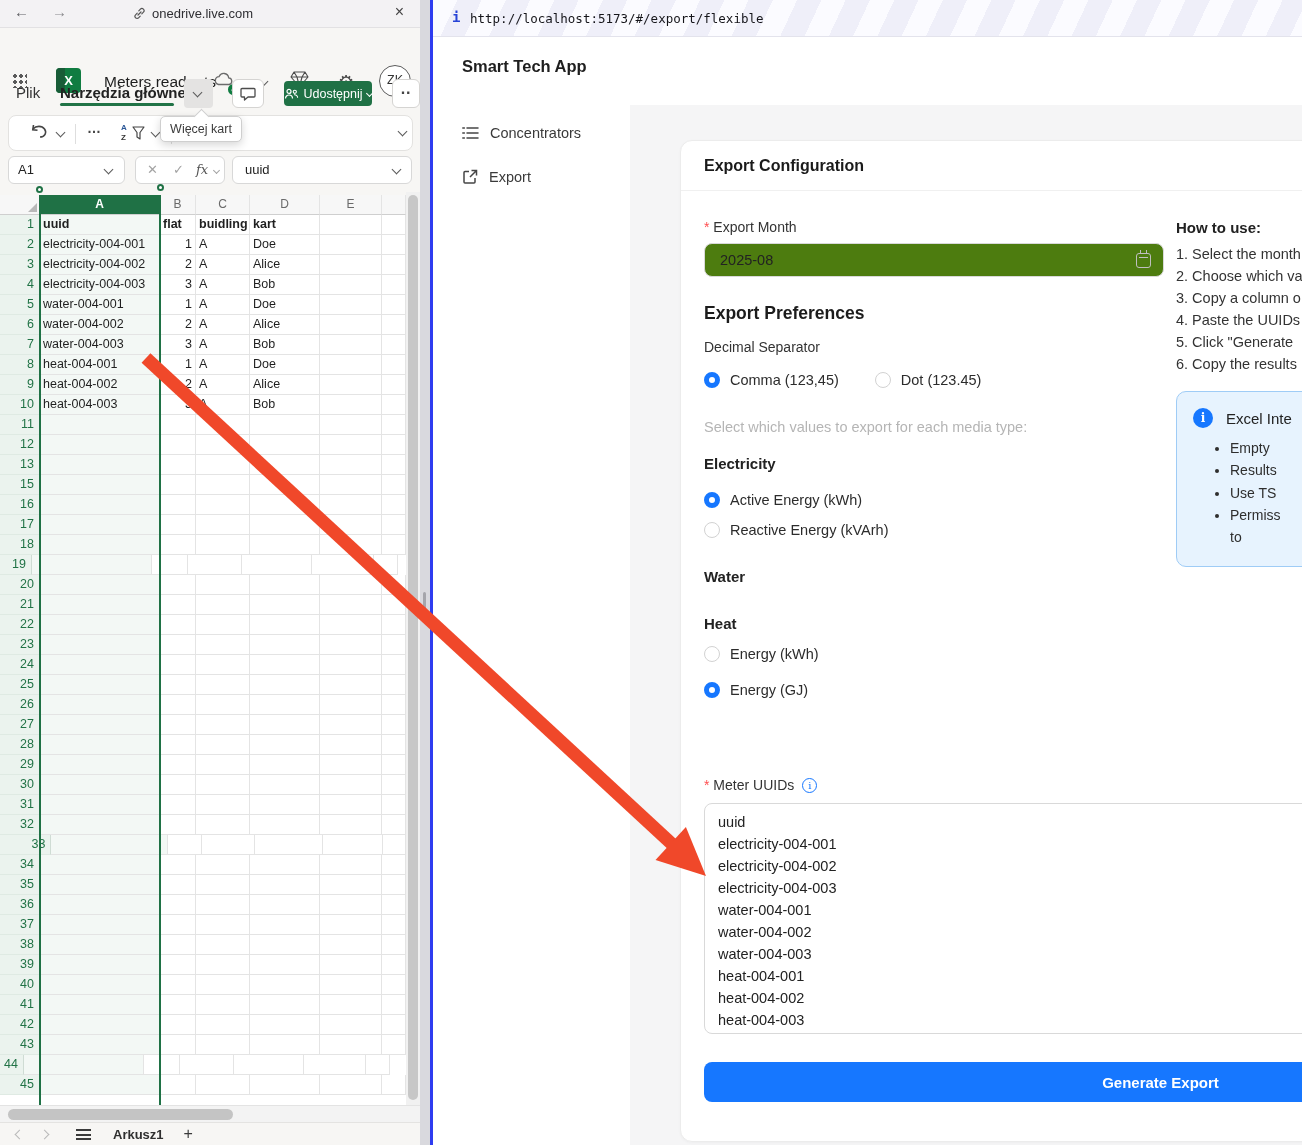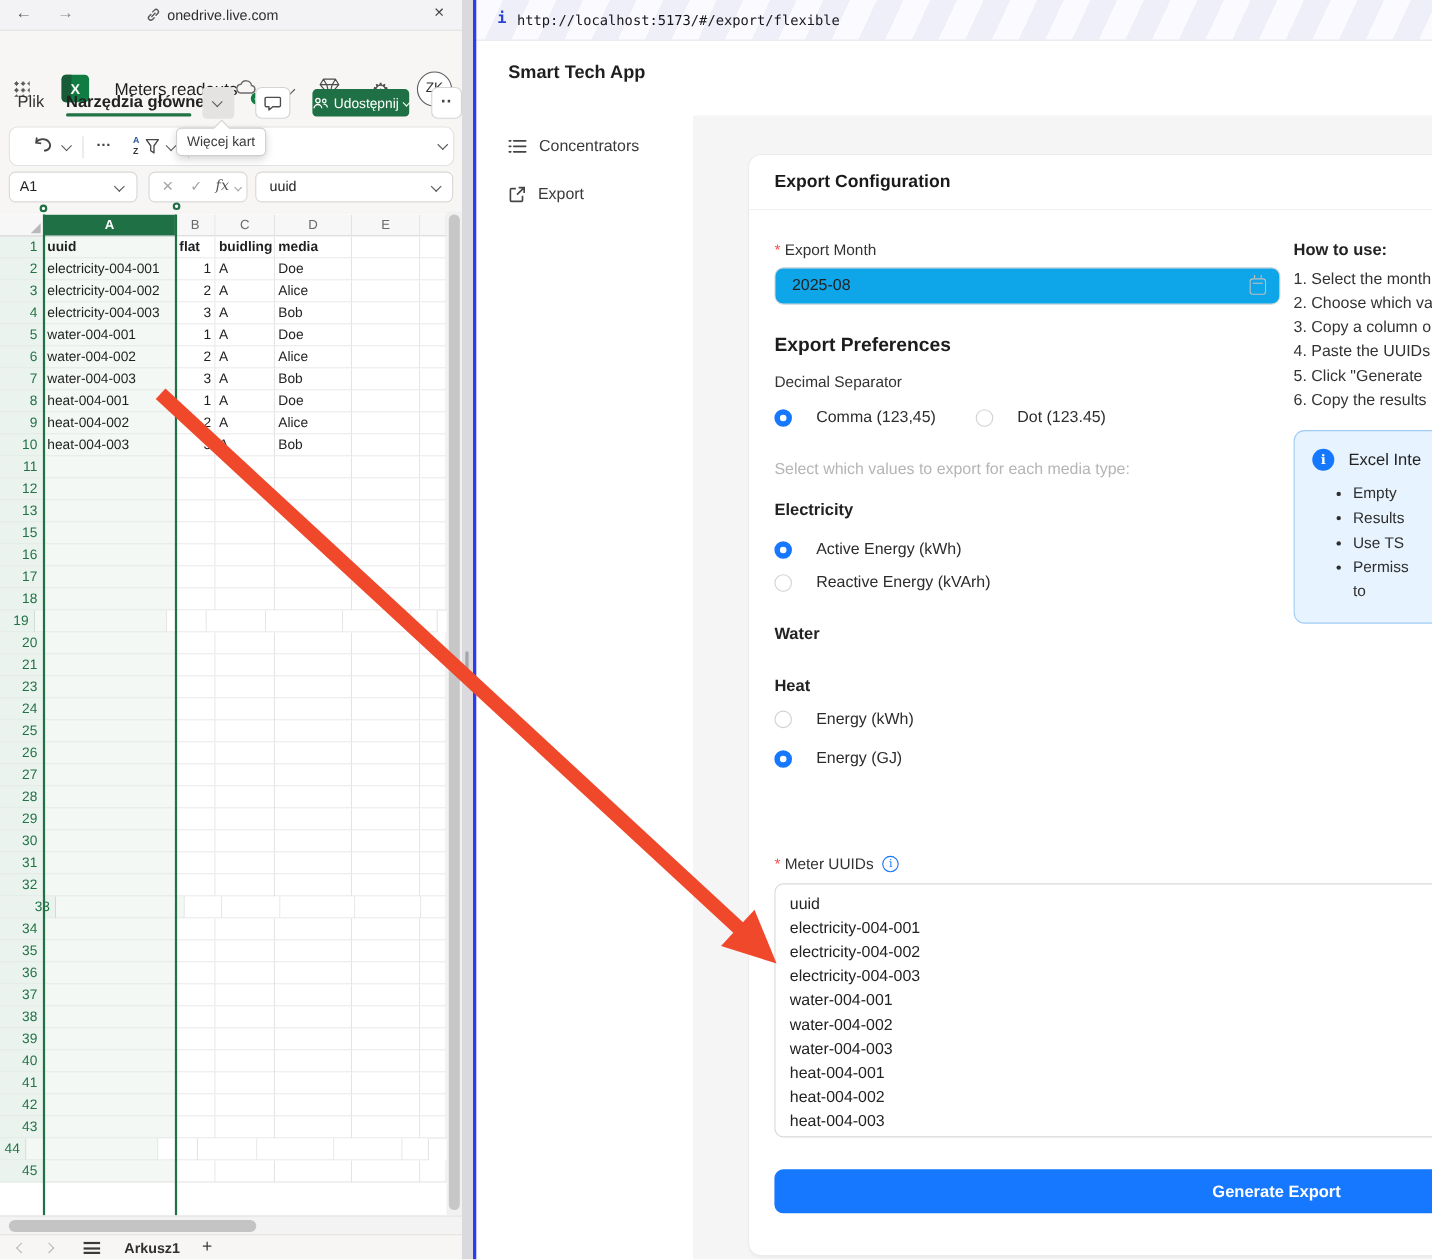--- a/index.html
+++ b/index.html
@@ -104,29 +104,29 @@
     border-radius:12px; box-shadow:0 1px 3px rgba(0,0,0,.03); }
   .cardhead { height:50px; border-bottom:1px solid #f0f0f0; display:flex; align-items:center; padding-left:23px; }
   .cardhead h2 { font-size:16px; font-weight:bold; color:#1a1a1a; }
   .cardbody { padding:0 0 0 23px; position:relative; }
   .cols { display:flex; }
   .col-l { width:460px; flex:none; }
   .col-r { flex:1; margin-left:12px; min-width:0; }
 
   .flabel { font-size:14px; color:#333; }
   .req::before { content:"* "; color:#ff4d4f; }
-  .field-month { margin-top:8px; width:460px; height:34px; border:1px solid #d9d9d9; border-radius:8px; background:#0ea5e9;
+  .field-month { margin-top:8px; width:460px; height:34px; border:1px solid #d9d9d9; border-radius:8px; background:#4d7c0f;
     font-size:14.5px; color:#222; padding:0 34px 0 15px; position:relative; display:flex; align-items:center; }
   .calicon { position:absolute; right:12px; top:9px; width:15px; height:15px; border:1.4px solid #bfbfbf; border-radius:3px; }
   .calicon::before { content:""; position:absolute; left:2px; top:3px; width:9px; height:1.4px; background:#bfbfbf; }
   .calicon::after { content:""; position:absolute; left:2.5px; top:-3.6px; width:1.4px; height:3px; background:#bfbfbf; box-shadow:6px 0 0 #bfbfbf; }
 
   .h-prefs { margin-top:26px; font-size:17.5px; font-weight:bold; color:#1c1c1c; }
   .lbl-dec { margin-top:15px; }
-  .radiorow { display:flex; align-items:center; gap:22px; }
+  .radiorow { display:flex; align-items:center; gap:10px; }
   .radio { width:16px; height:16px; border-radius:50%; background:#fff; flex:none; }
   .radio.sel { border:5px solid #1677ff; }
   .radio.unsel { border:1px solid #d2d2d2; }
   .rlabel { font-size:14.5px; color:#2c2c2c; }
   .decrow { margin-top:17px; display:flex; gap:36px; }
   .hint { margin-top:31px; font-size:14.5px; color:#b5b5b5; }
   .mediahead { font-size:15px; font-weight:bold; color:#222; }
   .g1 { margin-top:20px; } .g2 { margin-top:14px; } .g3 { margin-top:30px; }
 
   .howto-title { margin-top:28px; font-size:15px; font-weight:bold; color:#222; }
@@ -263,21 +263,21 @@
         <div class="xc xch" style="width:54px">C</div>
         <div class="xc xch" style="width:70px">D</div>
         <div class="xc xch" style="width:62px">E</div>
         <div class="xc xch" style="width:24px"></div>
       </div>
       <div class="xrow">
         <div class="xc xrh" style="width:40px">1</div>
         <div class="xc xa b" style="width:120px">uuid</div>
         <div class="xc b" style="width:36px">flat</div>
         <div class="xc b" style="width:54px">buidling</div>
-        <div class="xc b" style="width:70px">media</div>
+        <div class="xc b" style="width:70px">kart</div>
         <div class="xc" style="width:62px"></div>
         <div class="xc" style="width:24px"></div>
       </div>
       <div class="xrow">
         <div class="xc xrh" style="width:40px">2</div>
         <div class="xc xa" style="width:120px">electricity-004-001</div>
         <div class="xc num" style="width:36px">1</div>
         <div class="xc" style="width:54px">A</div>
         <div class="xc" style="width:70px">Doe</div>
         <div class="xc" style="width:62px"></div>
@@ -431,20 +431,29 @@
         <div class="xc xrh" style="width:40px">20</div>
         <div class="xc xa" style="width:120px"></div>
         <div class="xc" style="width:36px"></div>
         <div class="xc" style="width:54px"></div>
         <div class="xc" style="width:70px"></div>
         <div class="xc" style="width:62px"></div>
         <div class="xc" style="width:24px"></div>
       </div>
       <div class="xrow">
         <div class="xc xrh" style="width:40px">21</div>
+        <div class="xc xa" style="width:120px"></div>
+        <div class="xc" style="width:36px"></div>
+        <div class="xc" style="width:54px"></div>
+        <div class="xc" style="width:70px"></div>
+        <div class="xc" style="width:62px"></div>
+        <div class="xc" style="width:24px"></div>
+      </div>
+      <div class="xrow">
+        <div class="xc xrh" style="width:40px">22</div>
         <div class="xc xa" style="width:120px"></div>
         <div class="xc" style="width:36px"></div>
         <div class="xc" style="width:54px"></div>
         <div class="xc" style="width:70px"></div>
         <div class="xc" style="width:62px"></div>
         <div class="xc" style="width:24px"></div>
       </div>
       <div class="xrow">
         <div class="xc xrh" style="width:40px">23</div>
         <div class="xc xa" style="width:120px"></div>

